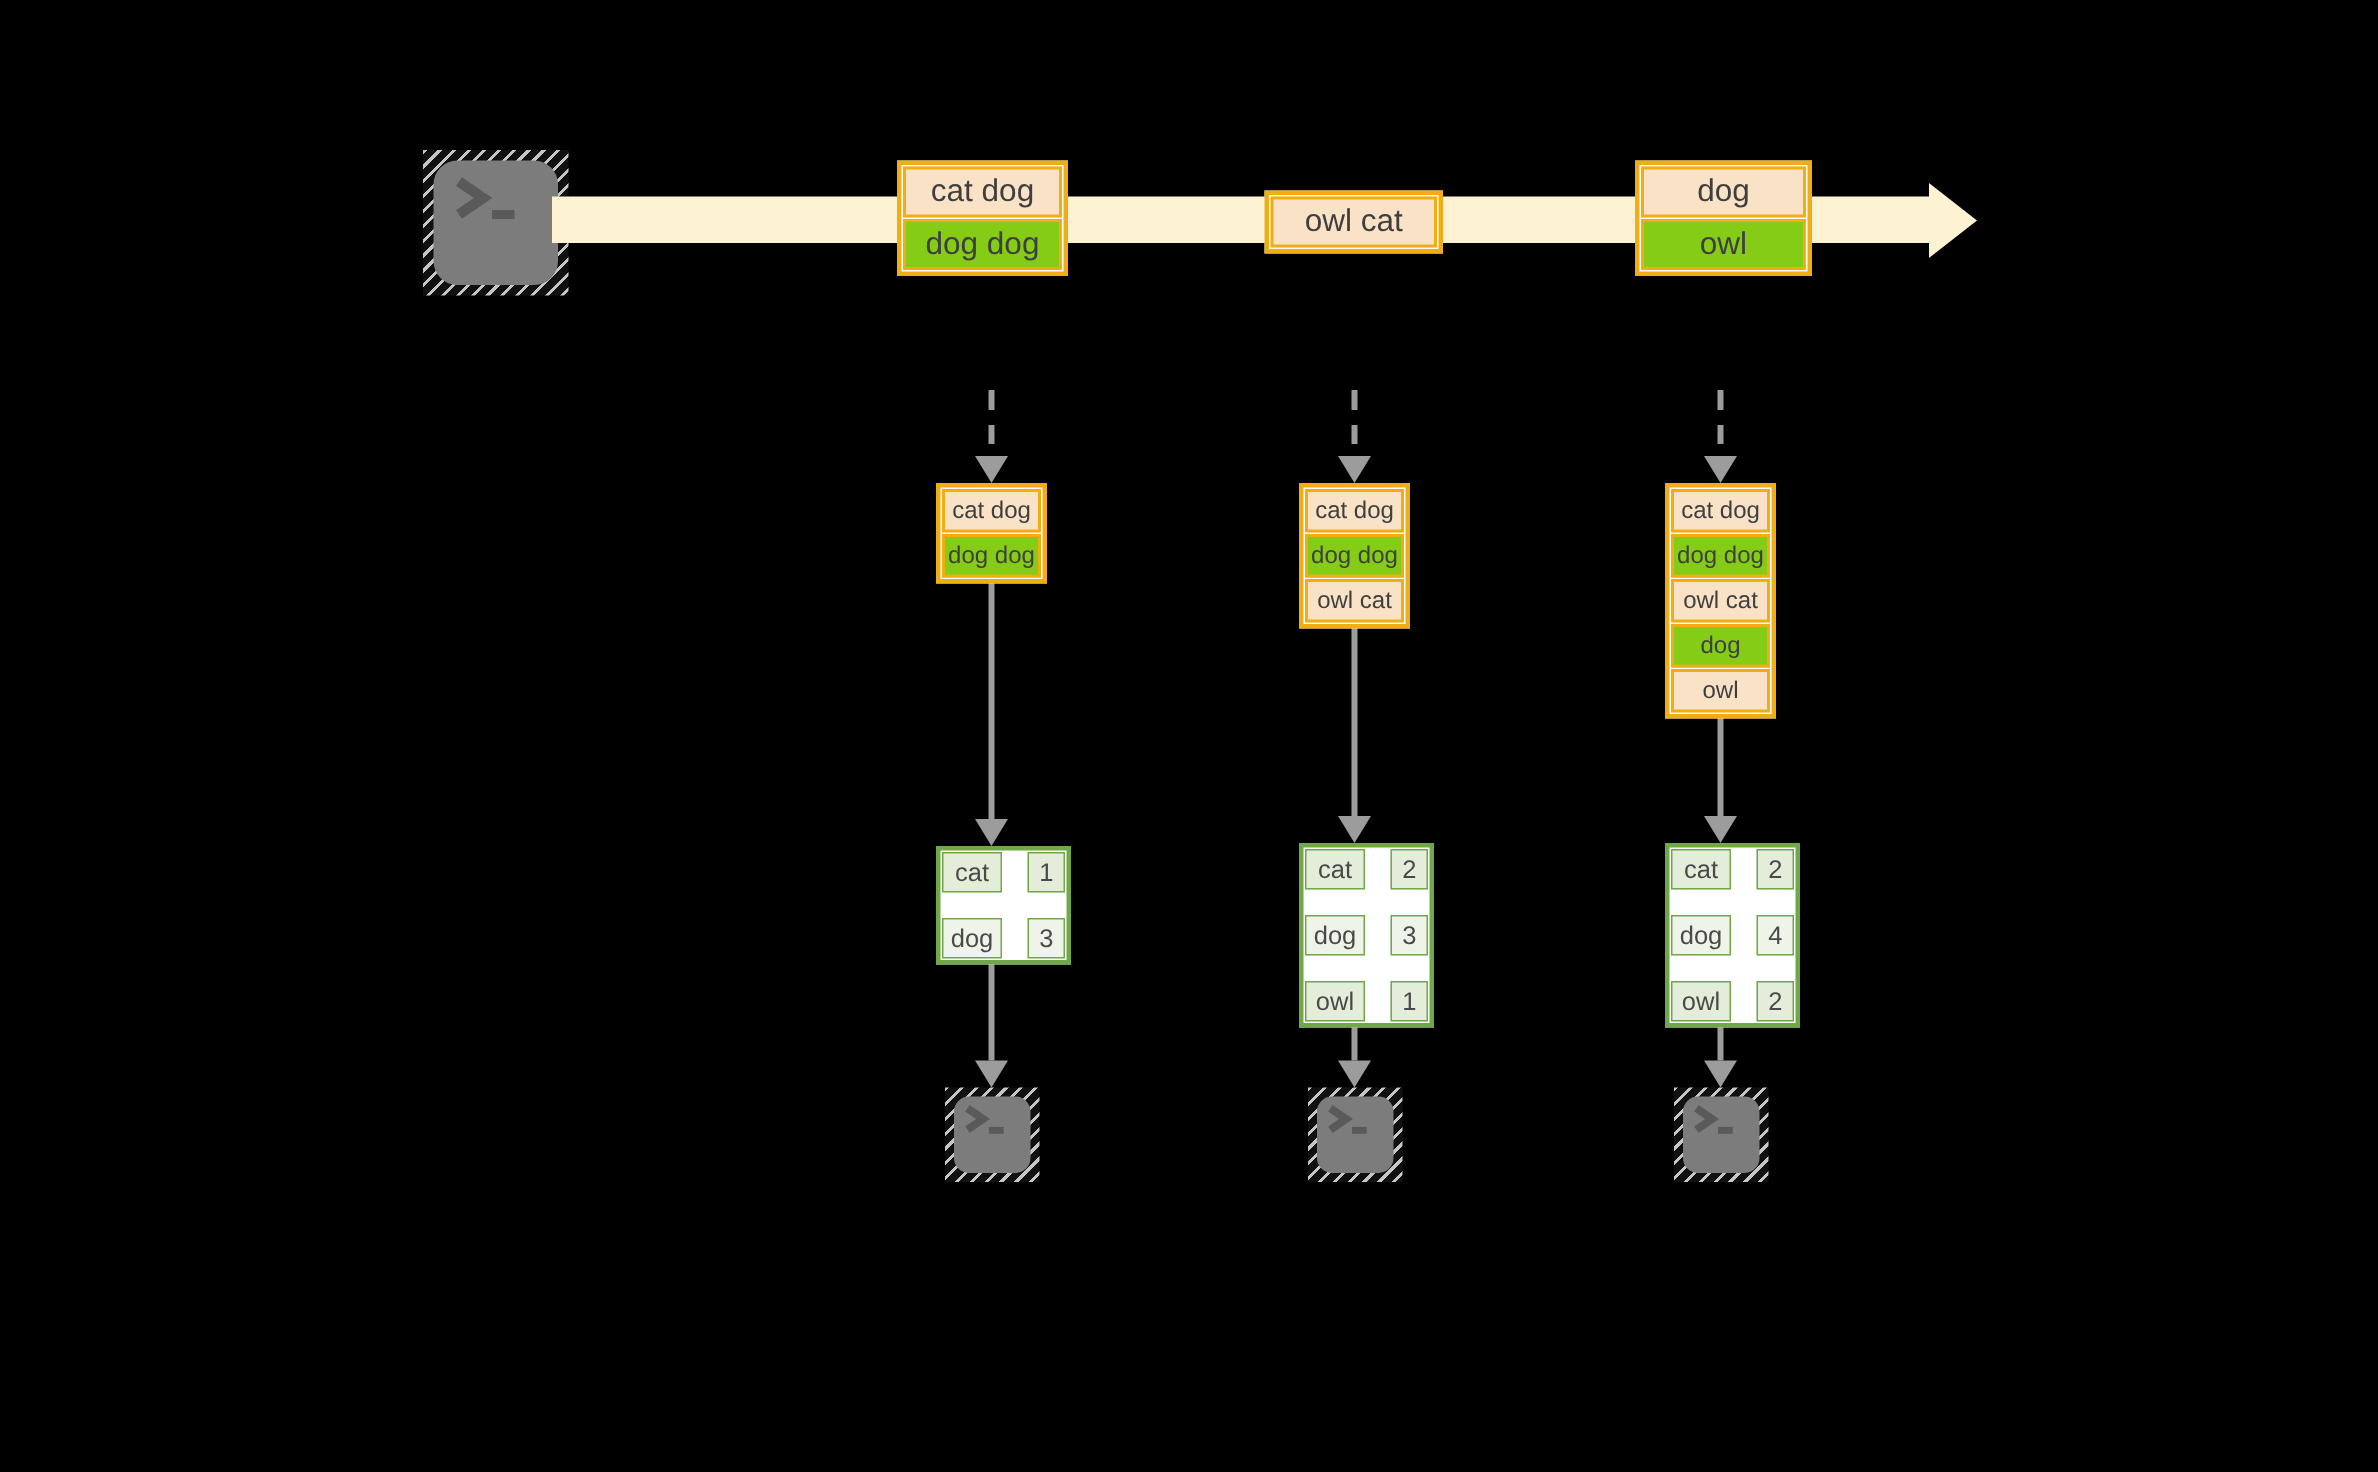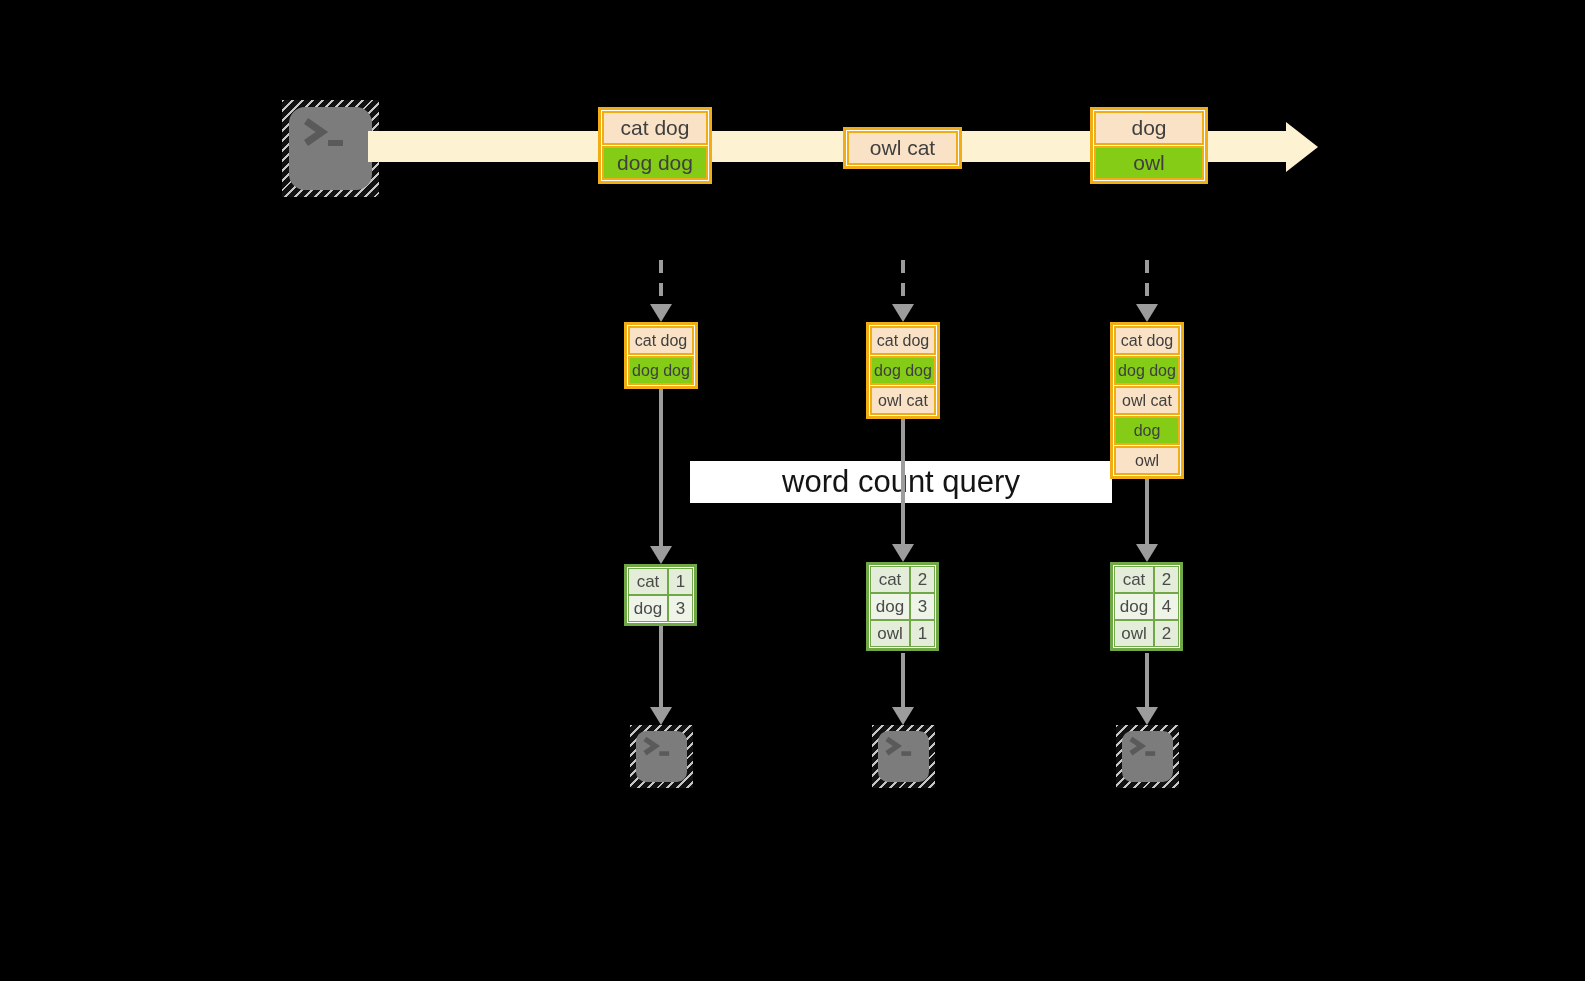--- a/index.html
+++ b/index.html
@@ -26,21 +26,21 @@
         padding:1px;display:flex;flex-direction:column;gap:1px;box-sizing:border-box;}
   .obox .row{border:2px solid #f0ae14;display:flex;align-items:center;
         justify-content:center;color:#3f3f3f;box-sizing:border-box;}
   .ebox .row{height:34px;font-size:21px;}
   .sbox .row{height:29px;font-size:16px;}
   .fd{background:#f9e2c6;}
   .fl{background:#84cc16;}
 
   
   .gtable{position:absolute;z-index:5;background:#fff;border:3px solid #70a848;
-        padding:1px;display:grid;grid-template-columns:40px 25px;gap:0;
+        padding:1px;display:grid;grid-template-columns:40px 25px;gap:17px;
         box-sizing:border-box;}
   .gtable .cell{border:1px solid #70a848;height:27px;display:flex;
         align-items:center;justify-content:center;font-size:17px;color:#4a4a4a;
         box-sizing:border-box;}
   .gd{background:#e4edda;}
   .gl{background:#eef4e8;}
 
   
   .aline{position:absolute;width:4px;background:#9c9c9c;z-index:4;}
   .adash{position:absolute;width:4px;z-index:4;
@@ -99,21 +99,20 @@
     <div class="row fd">owl cat</div>
   </div>
   <div class="obox sbox" style="left:1110px;top:322px;width:74px;">
     <div class="row fd">cat dog</div>
     <div class="row fl">dog dog</div>
     <div class="row fd">owl cat</div>
     <div class="row fl">dog</div>
     <div class="row fd">owl</div>
   </div>
 
-  <div class="banner">word count query</div>
 
   <div class="aline" style="left:659px;top:385px;height:161px;"></div>
   <div class="ahead" style="left:650px;top:546px;"></div>
   <div class="aline" style="left:901px;top:410px;height:134px;"></div>
   <div class="ahead" style="left:892px;top:544px;"></div>
   <div class="aline" style="left:1145px;top:478px;height:66px;"></div>
   <div class="ahead" style="left:1136px;top:544px;"></div>
 
   <div class="gtable" style="left:624px;top:564px;">
     <div class="cell gd">cat</div>

